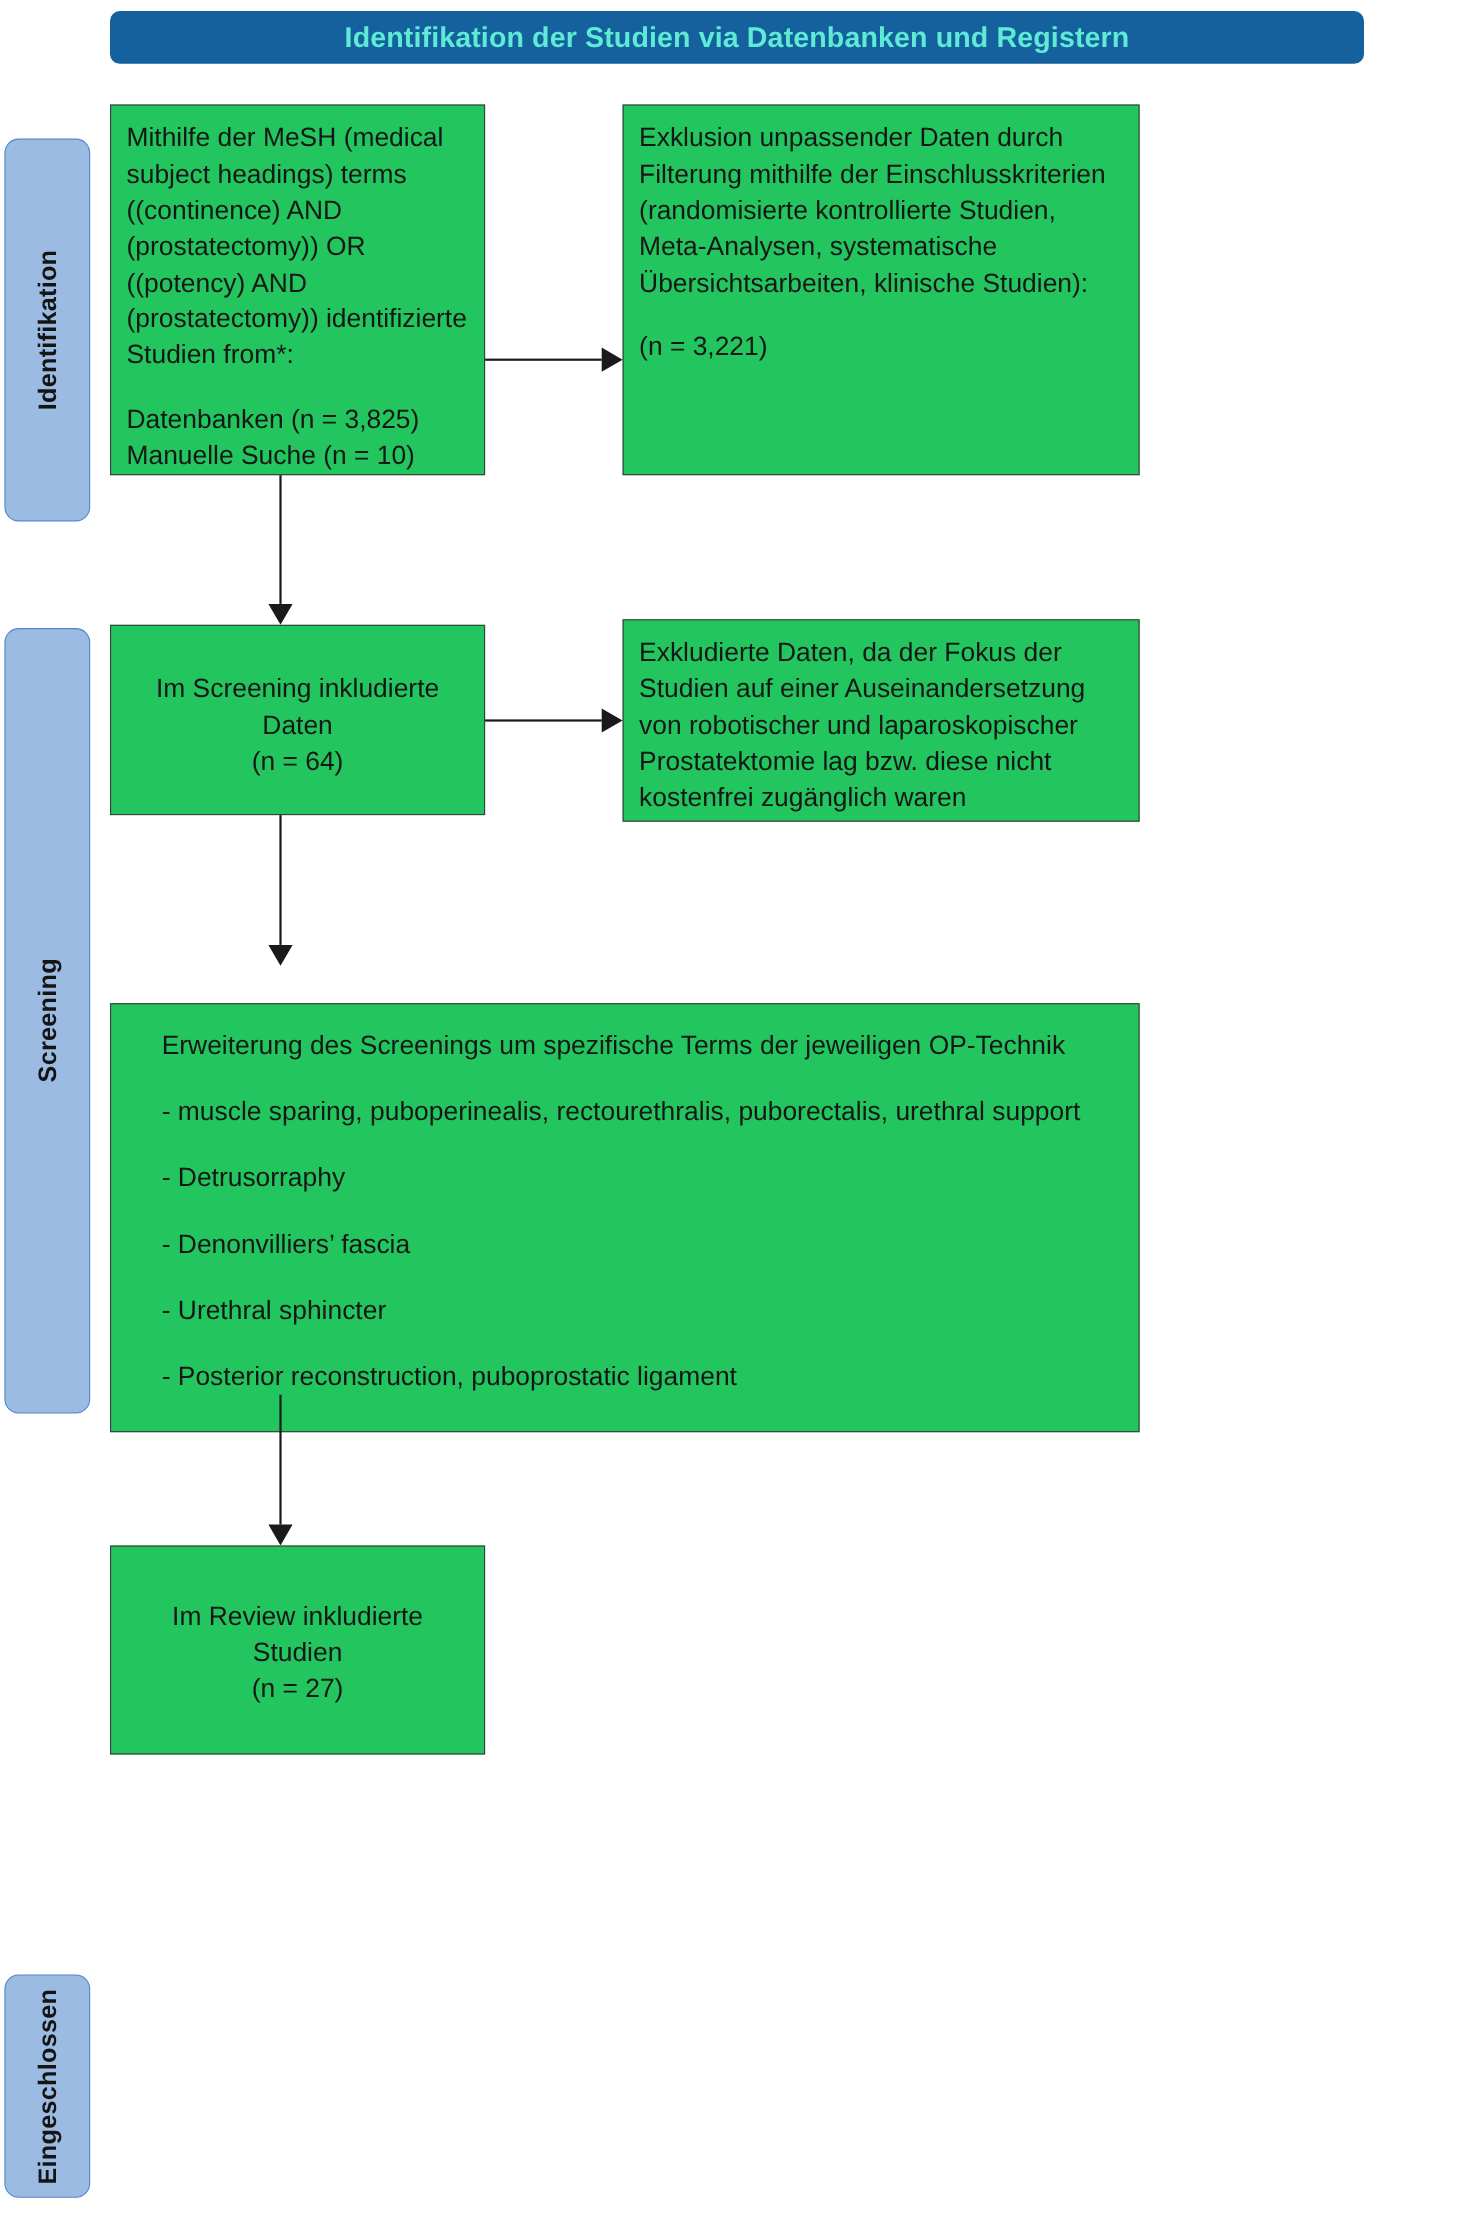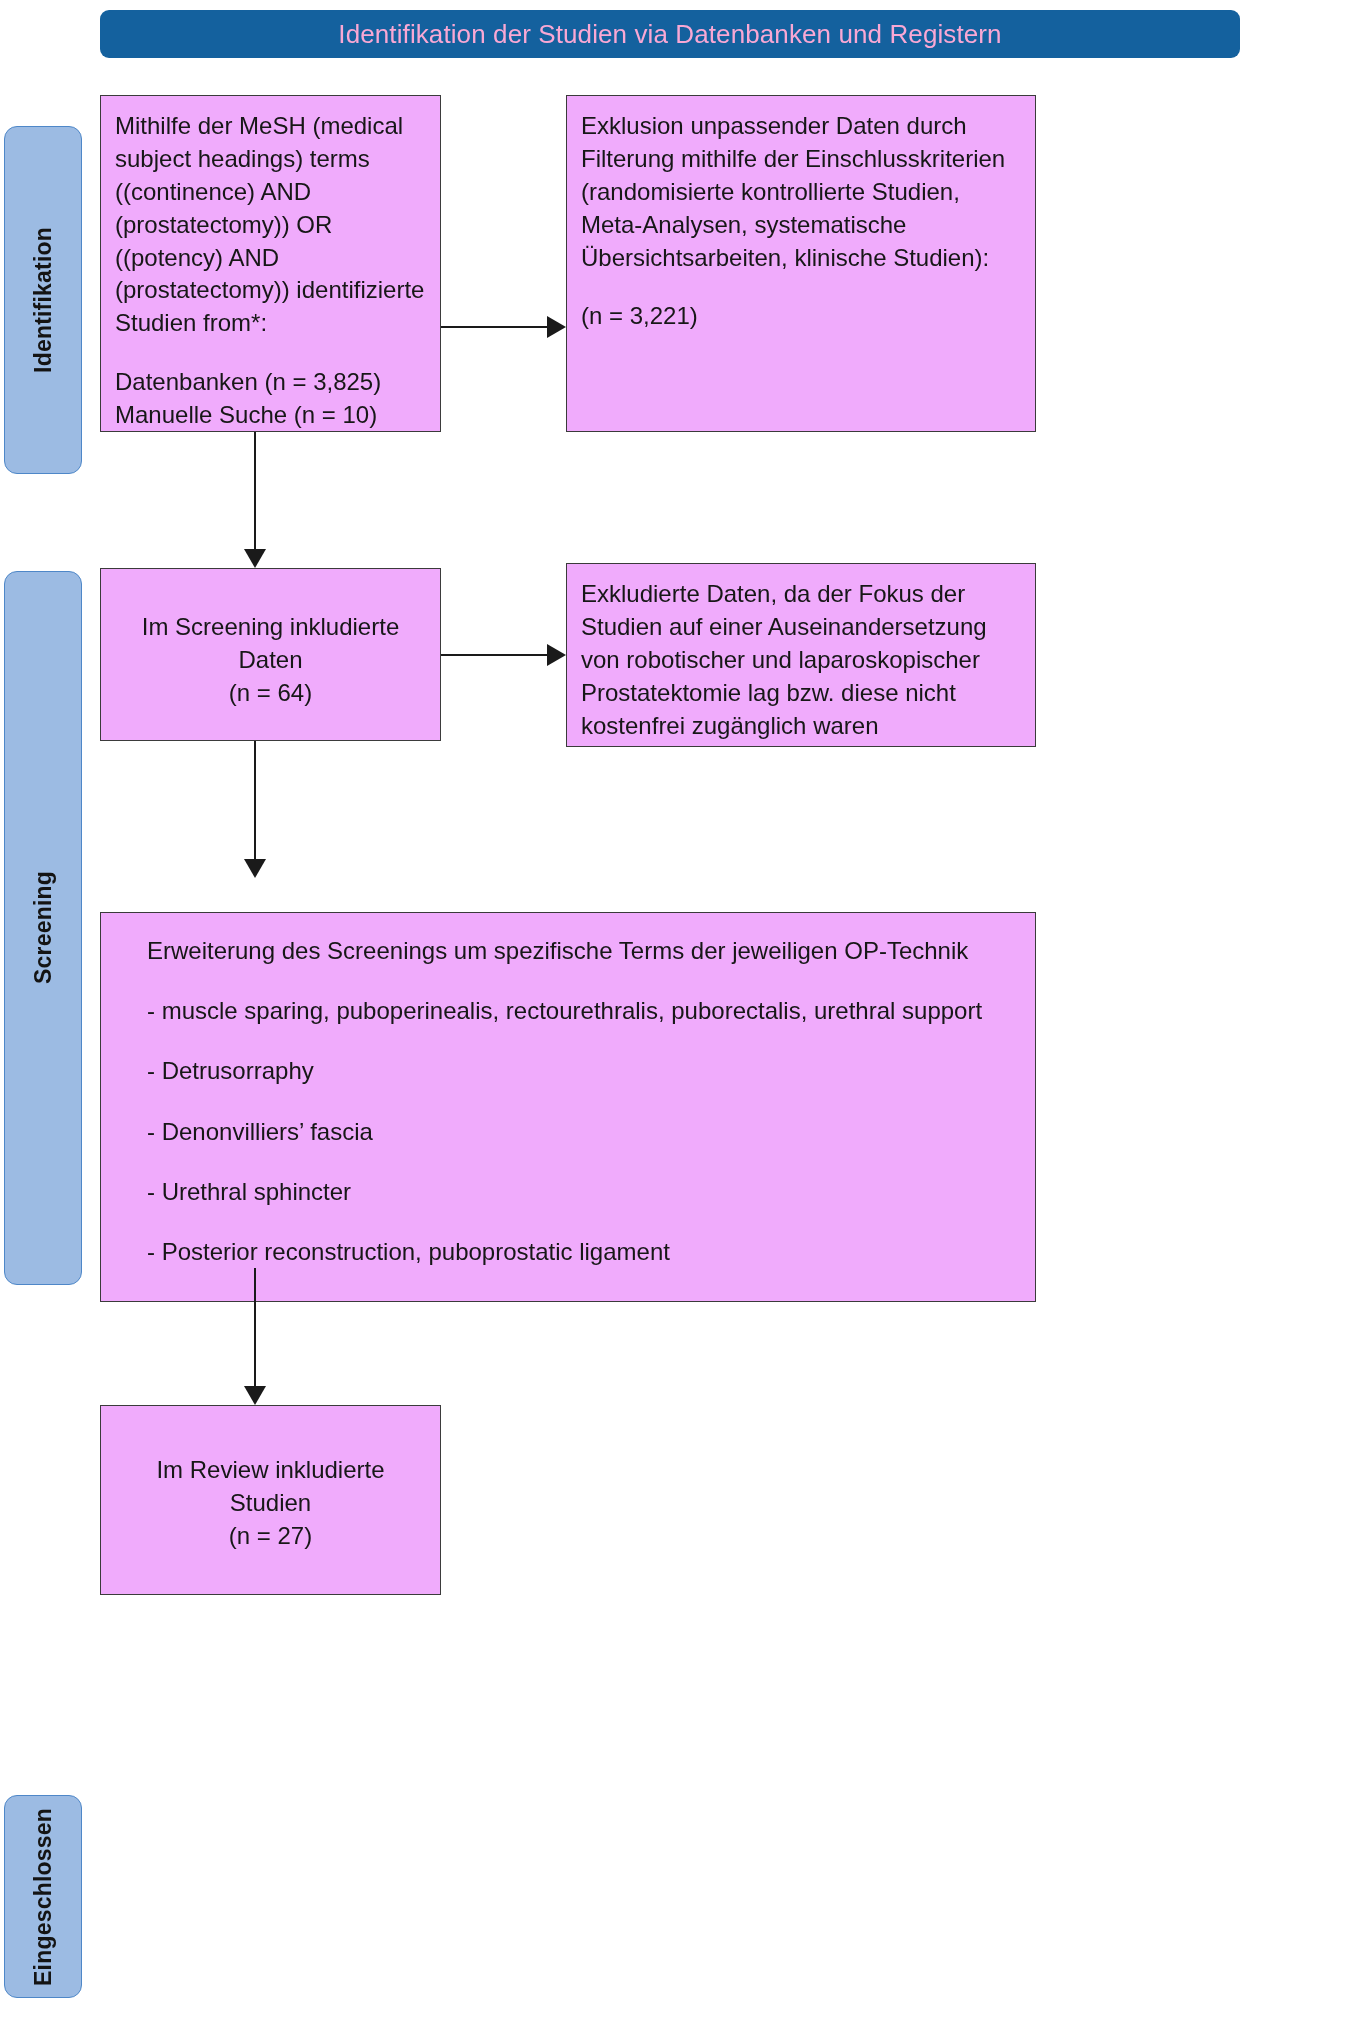--- a/index.html
+++ b/index.html
@@ -24,22 +24,22 @@
     position: absolute;
     left: 100px;
     top: 10px;
     width: 1140px;
     height: 48px;
     background: #14619E;
     border-radius: 9px;
     display: flex;
     align-items: center;
     justify-content: center;
-    color: #f9a8d4;
-    font-weight: normal;
+    color: #5eead4;
+    font-weight: bold;
     font-size: 26px;
     letter-spacing: 0.1px;
   }
 
   
   .stage {
     position: absolute;
     left: 4px;
     width: 78px;
     background: #9CBBE3;
@@ -57,21 +57,21 @@
     font-size: 23px;
     color: #141414;
     white-space: nowrap;
     letter-spacing: 0.2px;
   }
 
   
   .box {
     position: absolute;
     box-sizing: border-box;
-    background: #f0abfc;
+    background: #22c55e;
     border: 1.6px solid #3B3B3B;
   }
   .box .inner {
     padding: 14px 14px 10px 14px;
     font-size: 24px;
     line-height: 1.37;
     color: #171717;
   }
   .box .inner.center {
     text-align: center;

